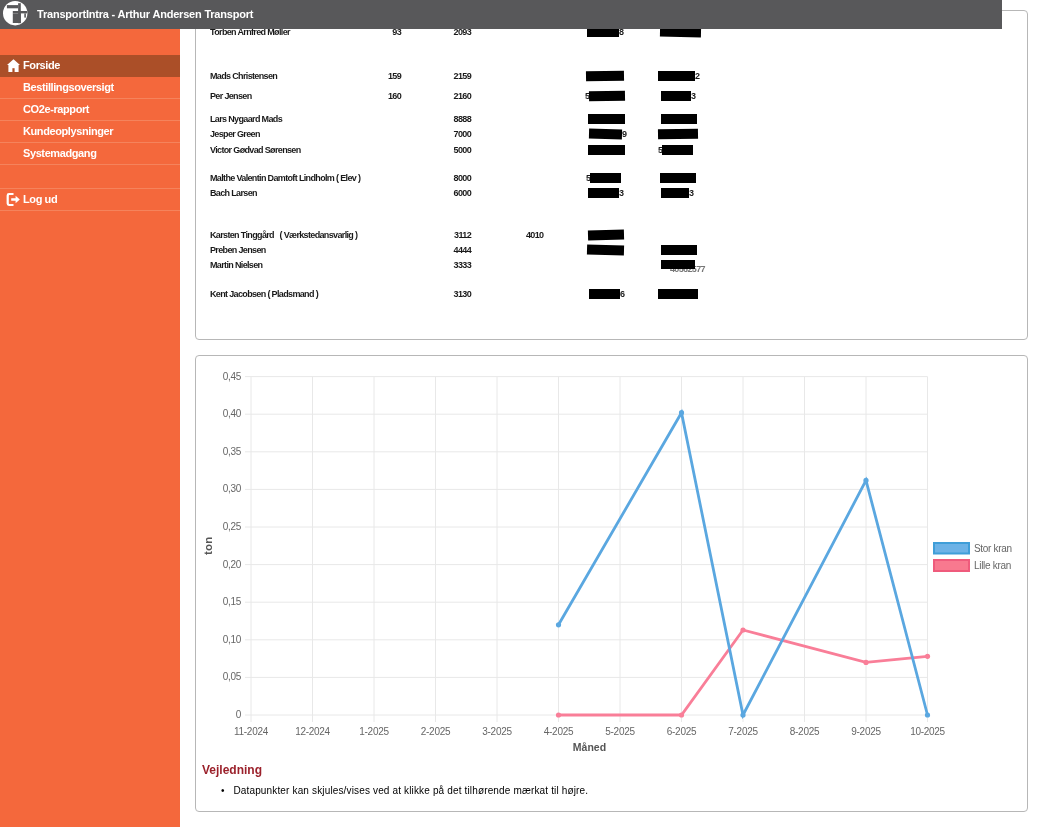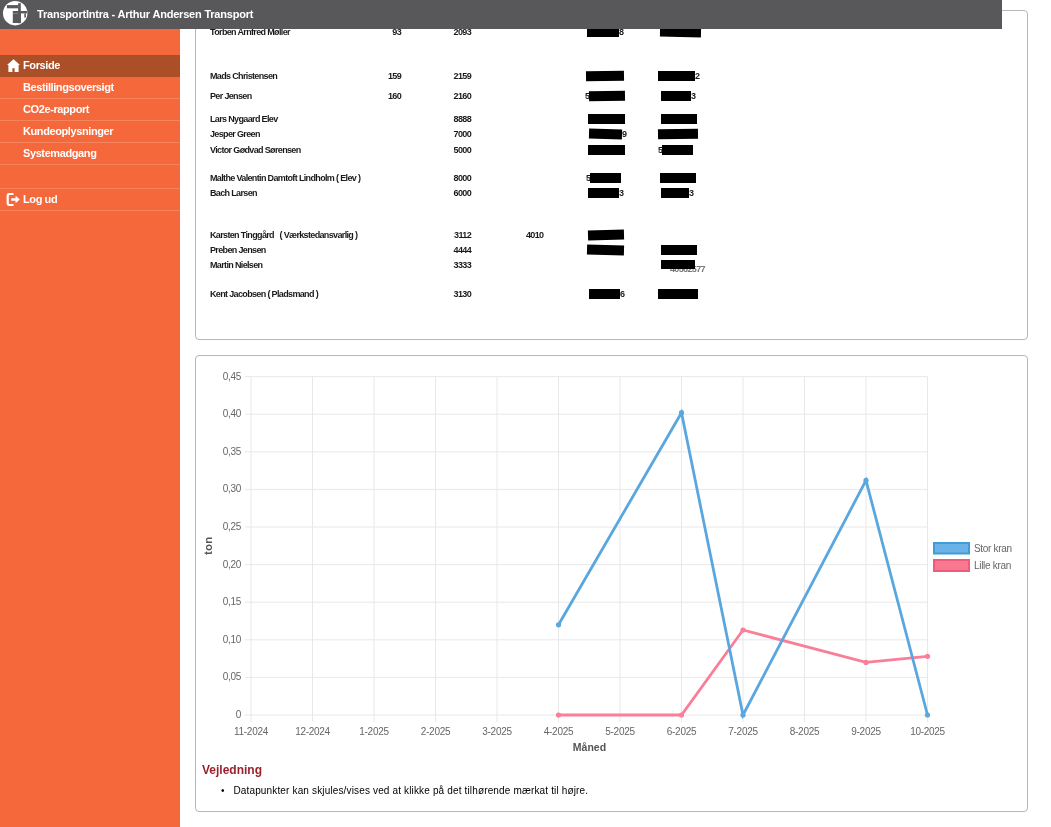--- a/index.html
+++ b/index.html
@@ -72,21 +72,21 @@
   <div class="row" style="top:80px;">
       <span class="c1">Per Jensen</span>
       <span class="c2">160</span>
       <span class="c3">2160</span>
     <span class="dg" style="left:389px;">5</span>
       <span class="bar" style="left:393px;width:36px;transform:rotate(-1deg);"></span>
     <span class="bar" style="left:465px;width:30px;"></span>
       <span class="dg" style="left:495px;">3</span>
     </div>
   <div class="row" style="top:103px;">
-      <span class="c1">Lars Nygaard Elev</span>
+      <span class="c1">Lars Nygaard Mads</span>
       <span class="c3">8888</span>
     <span class="bar" style="left:392px;width:37px;"></span>
     <span class="bar" style="left:465px;width:36px;"></span>
     </div>
   <div class="row" style="top:118px;">
       <span class="c1">Jesper Green</span>
       <span class="c3">7000</span>
     <span class="bar" style="left:393px;width:33px;transform:rotate(1.5deg);"></span>
       <span class="dg" style="left:426px;">9</span>
     <span class="bar" style="left:462px;width:40px;transform:rotate(-1deg);"></span>

